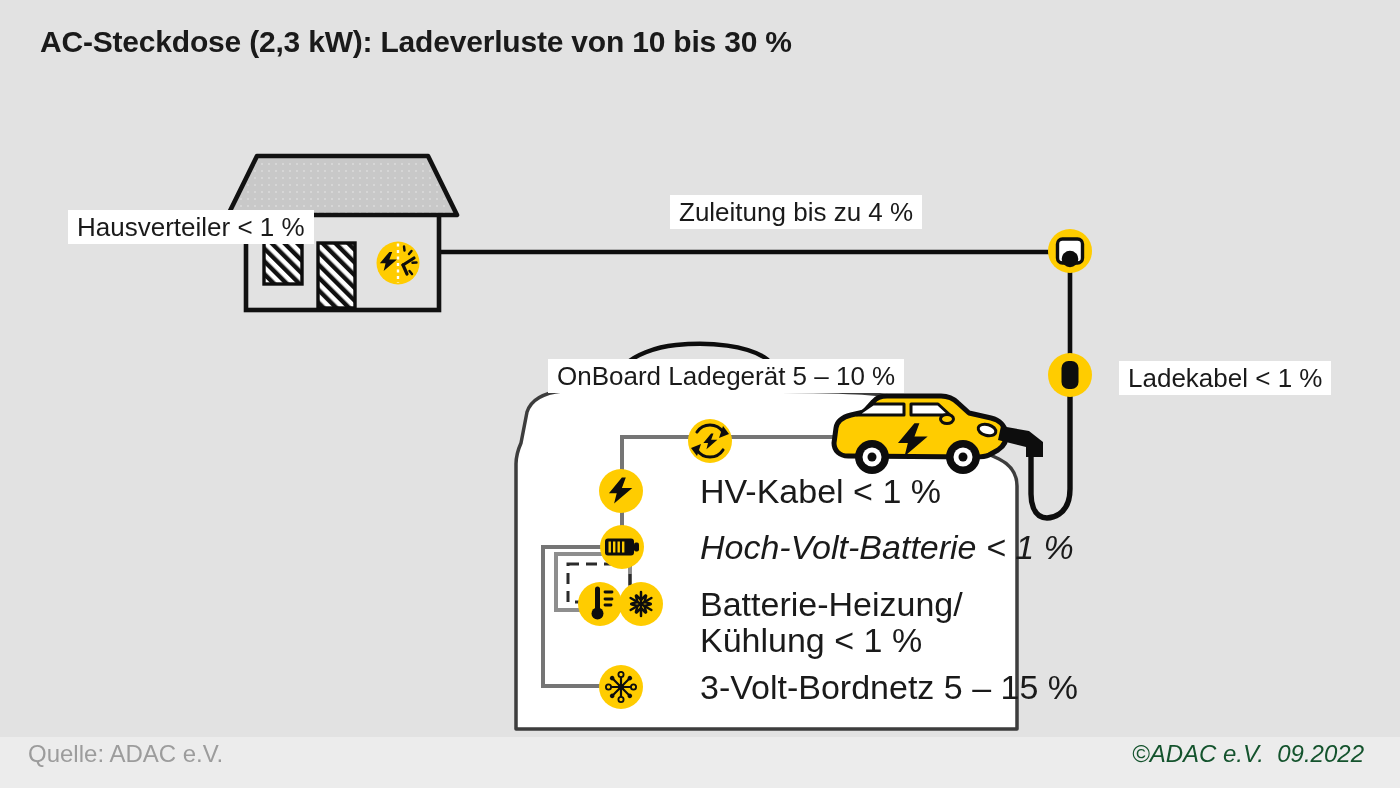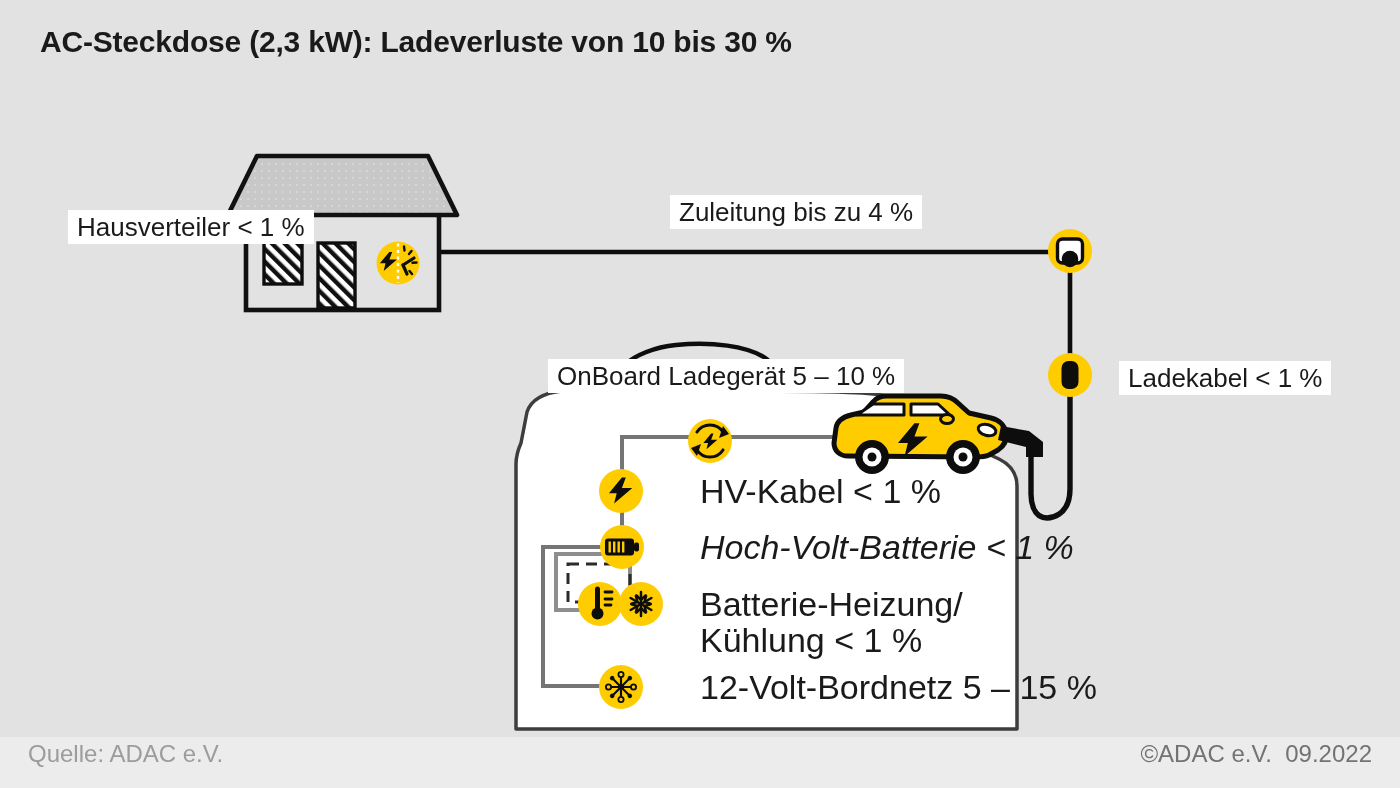--- a/index.html
+++ b/index.html
@@ -14,21 +14,21 @@
          font-weight:700;color:var(--text-black,#1A1A1A);letter-spacing:-0.2px;}
   svg.art{position:absolute;left:0;top:0;}
   .label{position:absolute;background:#fff;color:var(--text-black,#1A1A1A);
          font-size:26px;line-height:34px;padding:0 9px;white-space:nowrap;}
   .item-label{position:absolute;color:var(--text-black,#1A1A1A);
          font-size:34px;line-height:33px;white-space:nowrap;margin-left:32px;}
   .footer-band{position:absolute;left:0;top:737px;width:1400px;height:51px;
          background:var(--footer-band,#ECECEC);}
   .footer-text{position:absolute;top:741px;font-size:24px;line-height:26px;white-space:pre;}
   .footer-left{left:28px;color:var(--footer-text,#9C9C9C);}
-  .footer-right{right:28px;color:#737373;}
+  .footer-right{right:36px;color:#14532d;font-style:italic;}
   .yl{fill:var(--adac-yellow,#FFCC00);}
 </style>
 </head>
 <body>
 
 <div class="stage">
 
   <svg class="art" width="1400" height="788" viewBox="0 0 1400 788">
     <defs>
       <pattern id="hatch" patternUnits="userSpaceOnUse" width="9" height="9" patternTransform="rotate(-45)">
@@ -200,18 +200,18 @@
 
   <div class="label" style="left:68px;top:178px;margin-top:32px;">Hausverteiler &lt; 1 %</div>
   <div class="label" style="left:645px;top:195px;margin-left:25px;">Zuleitung bis zu 4 %</div>
   <div class="label" style="left:548px;top:359px;">OnBoard Ladegerät 5 – 10 %</div>
   <div class="label" style="left:1119px;top:361px;">Ladekabel &lt; 1 %</div>
 
   <div class="item-label" style="left:668px;top:475px;">HV-Kabel &lt; 1 %</div>
   <div class="item-label" style="left:668px;top:531px;font-style:italic;">Hoch-Volt-Batterie &lt; 1 %</div>
   <div class="item-label" style="left:668px;top:588px;">Batterie-Heizung/</div>
   <div class="item-label" style="left:668px;top:624px;">Kühlung &lt; 1 %</div>
-  <div class="item-label" style="left:668px;top:671px;">12-Volt-Bordnetz 5 – 15 %</div>
+  <div class="item-label" style="left:668px;top:671px;">3-Volt-Bordnetz 5 – 15 %</div>
 
   <div class="footer-band"></div>
   <div class="footer-text footer-left">Quelle: ADAC e.V.</div>
   <div class="footer-text footer-right">©ADAC e.V.  09.2022</div>
 </div>
 
 </body></html>

